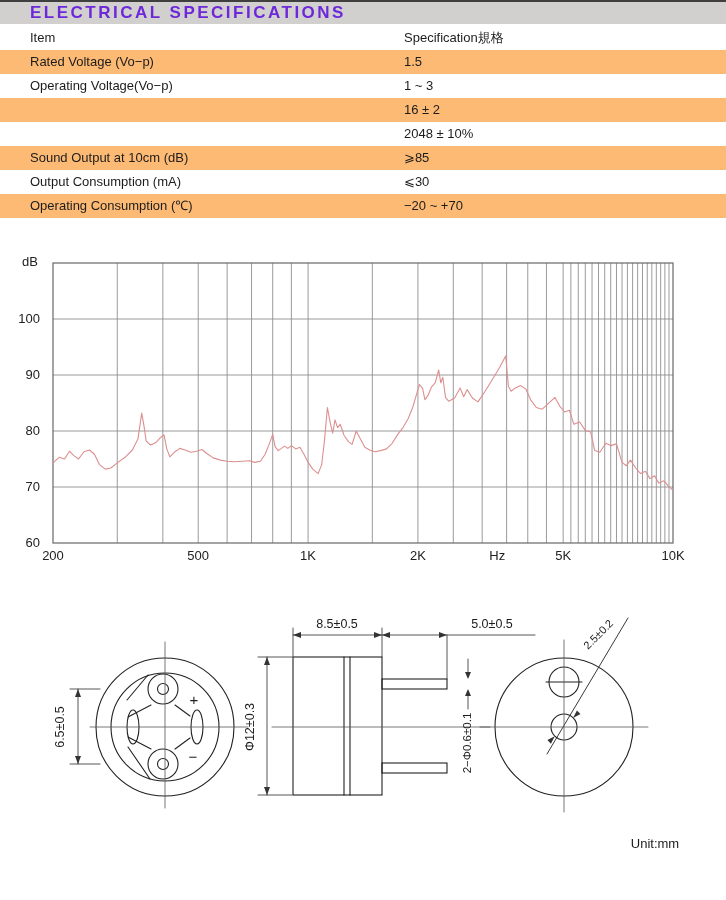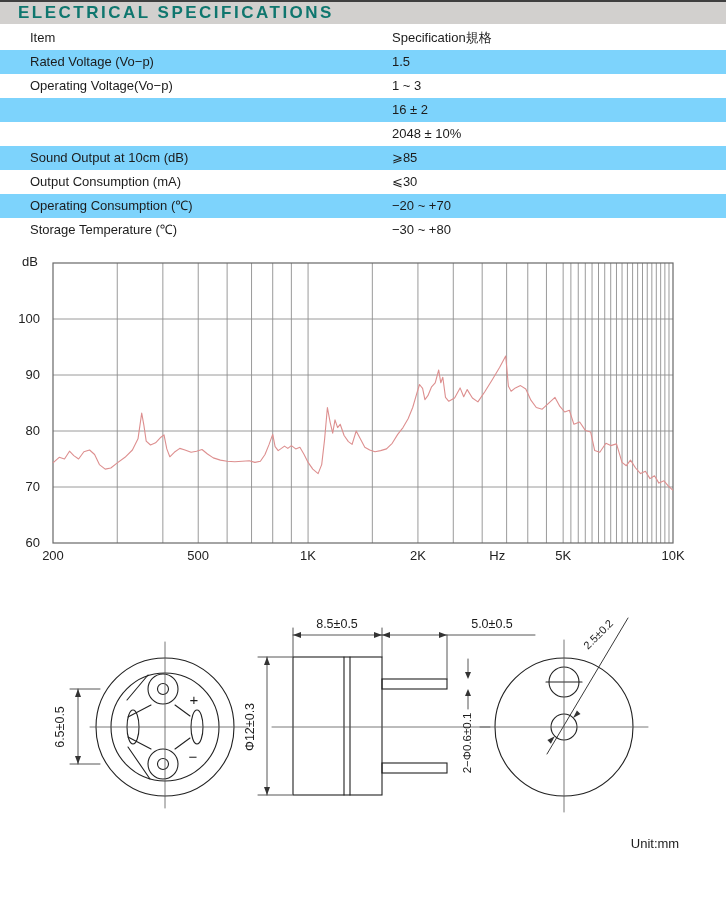--- a/index.html
+++ b/index.html
@@ -2,28 +2,28 @@
 <html><head>
 <meta charset="utf-8">
 <style>
   html,body{margin:0;padding:0;background:#fff;}
   .page{position:relative;width:726px;height:900px;background:#ffffff;
         font-family:"Liberation Sans",sans-serif;color:#1c1c1c;overflow:hidden;}
   
   .titlebar{position:absolute;top:0;left:0;right:0;height:22px;background:#d2d0ce;
             border-top:2px solid #3f3f3f;}
   .titlebar .t{font-size:17px;font-weight:bold;letter-spacing:2.5px;line-height:21px;
-               padding-left:18px;color:#0f766e;}
+               padding-left:30px;color:#6d28d9;}
   
   .spec-table{position:absolute;top:25px;left:0;right:0;}
   .row{position:relative;height:24px;line-height:24px;font-size:13px;}
   .row.header{height:25px;line-height:25px;}
-  .row.shaded{background:#7dd3fc;}
+  .row.shaded{background:#fdba74;}
   .row .c1{position:absolute;left:30px;white-space:nowrap;}
-  .row .c2{position:absolute;left:392px;white-space:nowrap;}
+  .row .c2{position:absolute;left:404px;white-space:nowrap;}
   
   #chart-svg{position:absolute;top:248px;left:0;}
   #drawing-svg{position:absolute;top:595px;left:0;}
   svg text{font-family:"Liberation Sans",sans-serif;}
 </style>
 </head>
 <body>
 
 <div class="page">
 
@@ -54,24 +54,20 @@
         <span class="c1">Sound Output at 10cm (dB)</span>
         <span class="c2">⩾85</span>
       </div>
       <div class="row ">
         <span class="c1">Output Consumption (mA)</span>
         <span class="c2">⩽30</span>
       </div>
       <div class="row shaded">
         <span class="c1">Operating Consumption (℃)</span>
         <span class="c2">−20 ~ +70</span>
-      </div>
-      <div class="row ">
-        <span class="c1">Storage Temperature (℃)</span>
-        <span class="c2">−30 ~ +80</span>
       </div>
     </div>
 
   <svg id="chart-svg" width="726" height="322">
       <line x1="117.26045211857057" y1="15" x2="117.26045211857057" y2="295" stroke="#8f8f8f" stroke-width="0.9"></line>
       <line x1="162.8539684840459" y1="15" x2="162.8539684840459" y2="295" stroke="#8f8f8f" stroke-width="0.9"></line>
       <line x1="198.21904727393115" y1="15" x2="198.21904727393115" y2="295" stroke="#8f8f8f" stroke-width="0.9"></line>
       <line x1="227.11442060261646" y1="15" x2="227.11442060261646" y2="295" stroke="#8f8f8f" stroke-width="0.9"></line>
       <line x1="251.5451106472013" y1="15" x2="251.5451106472013" y2="295" stroke="#8f8f8f" stroke-width="0.9"></line>
       <line x1="272.7079369680918" y1="15" x2="272.7079369680918" y2="295" stroke="#8f8f8f" stroke-width="0.9"></line>

